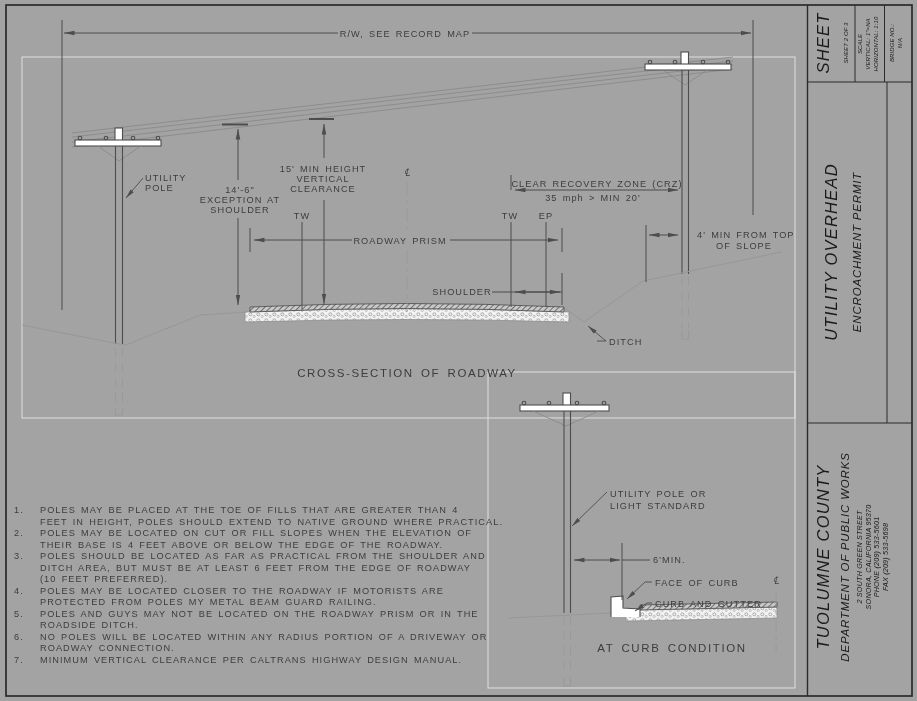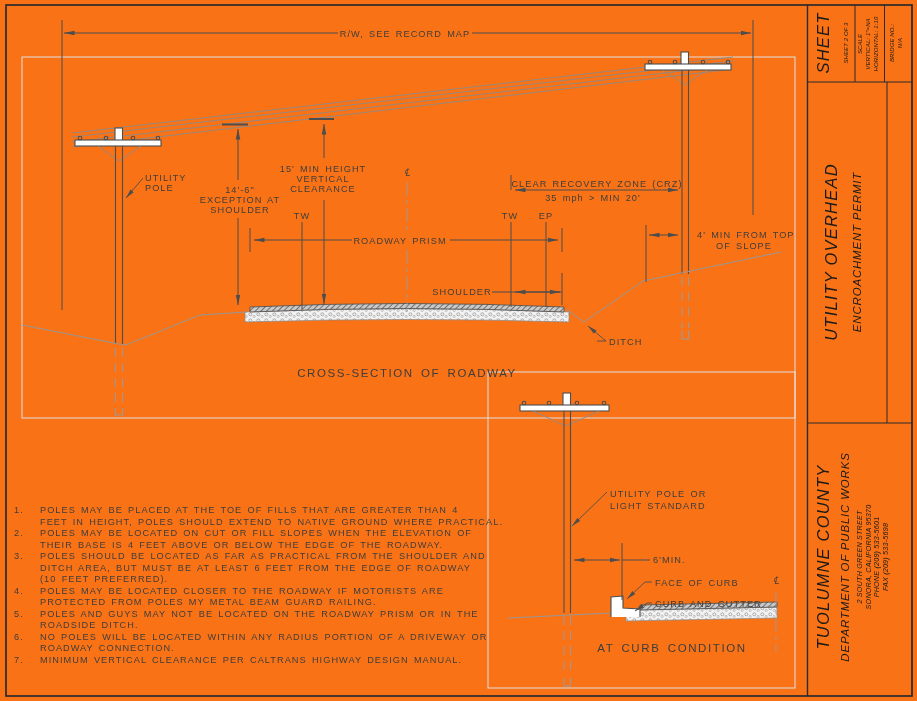--- a/index.html
+++ b/index.html
@@ -1,16 +1,16 @@
 <!DOCTYPE html>
 <html><head>
 <meta charset="utf-8">
 <style>
   html,body{margin:0;padding:0;background:#fff;}
-  .page{position:relative;width:917px;height:701px;background:#f97316;overflow:hidden;
+  .page{position:relative;width:917px;height:701px;background:#a3a3a3;overflow:hidden;
         font-family:"Liberation Sans",sans-serif;}
   svg{position:absolute;left:0;top:0;}
   text{fill:#3d3d3d;}
   .cad{font-family:"Liberation Sans",sans-serif;font-size:9.2px;letter-spacing:1.05px;word-spacing:1.6px;}
   .cad-title{font-family:"Liberation Sans",sans-serif;font-size:11.5px;letter-spacing:1.6px;word-spacing:2.5px;}
   .tb-big{font-family:"Liberation Sans",sans-serif;font-style:italic;font-size:16.5px;letter-spacing:1.2px;fill:#1a1a1a;}
   .tb-med{font-family:"Liberation Sans",sans-serif;font-style:italic;font-size:11.5px;letter-spacing:0.8px;fill:#1a1a1a;}
   .tb-sm{font-family:"Liberation Sans",sans-serif;font-style:italic;font-size:7.2px;letter-spacing:0.2px;fill:#1a1a1a;}
   .tb-tiny{font-family:"Liberation Sans",sans-serif;font-style:italic;font-size:6px;letter-spacing:0.1px;fill:#1a1a1a;}
   .cl{font-style:italic;font-size:11px;}

